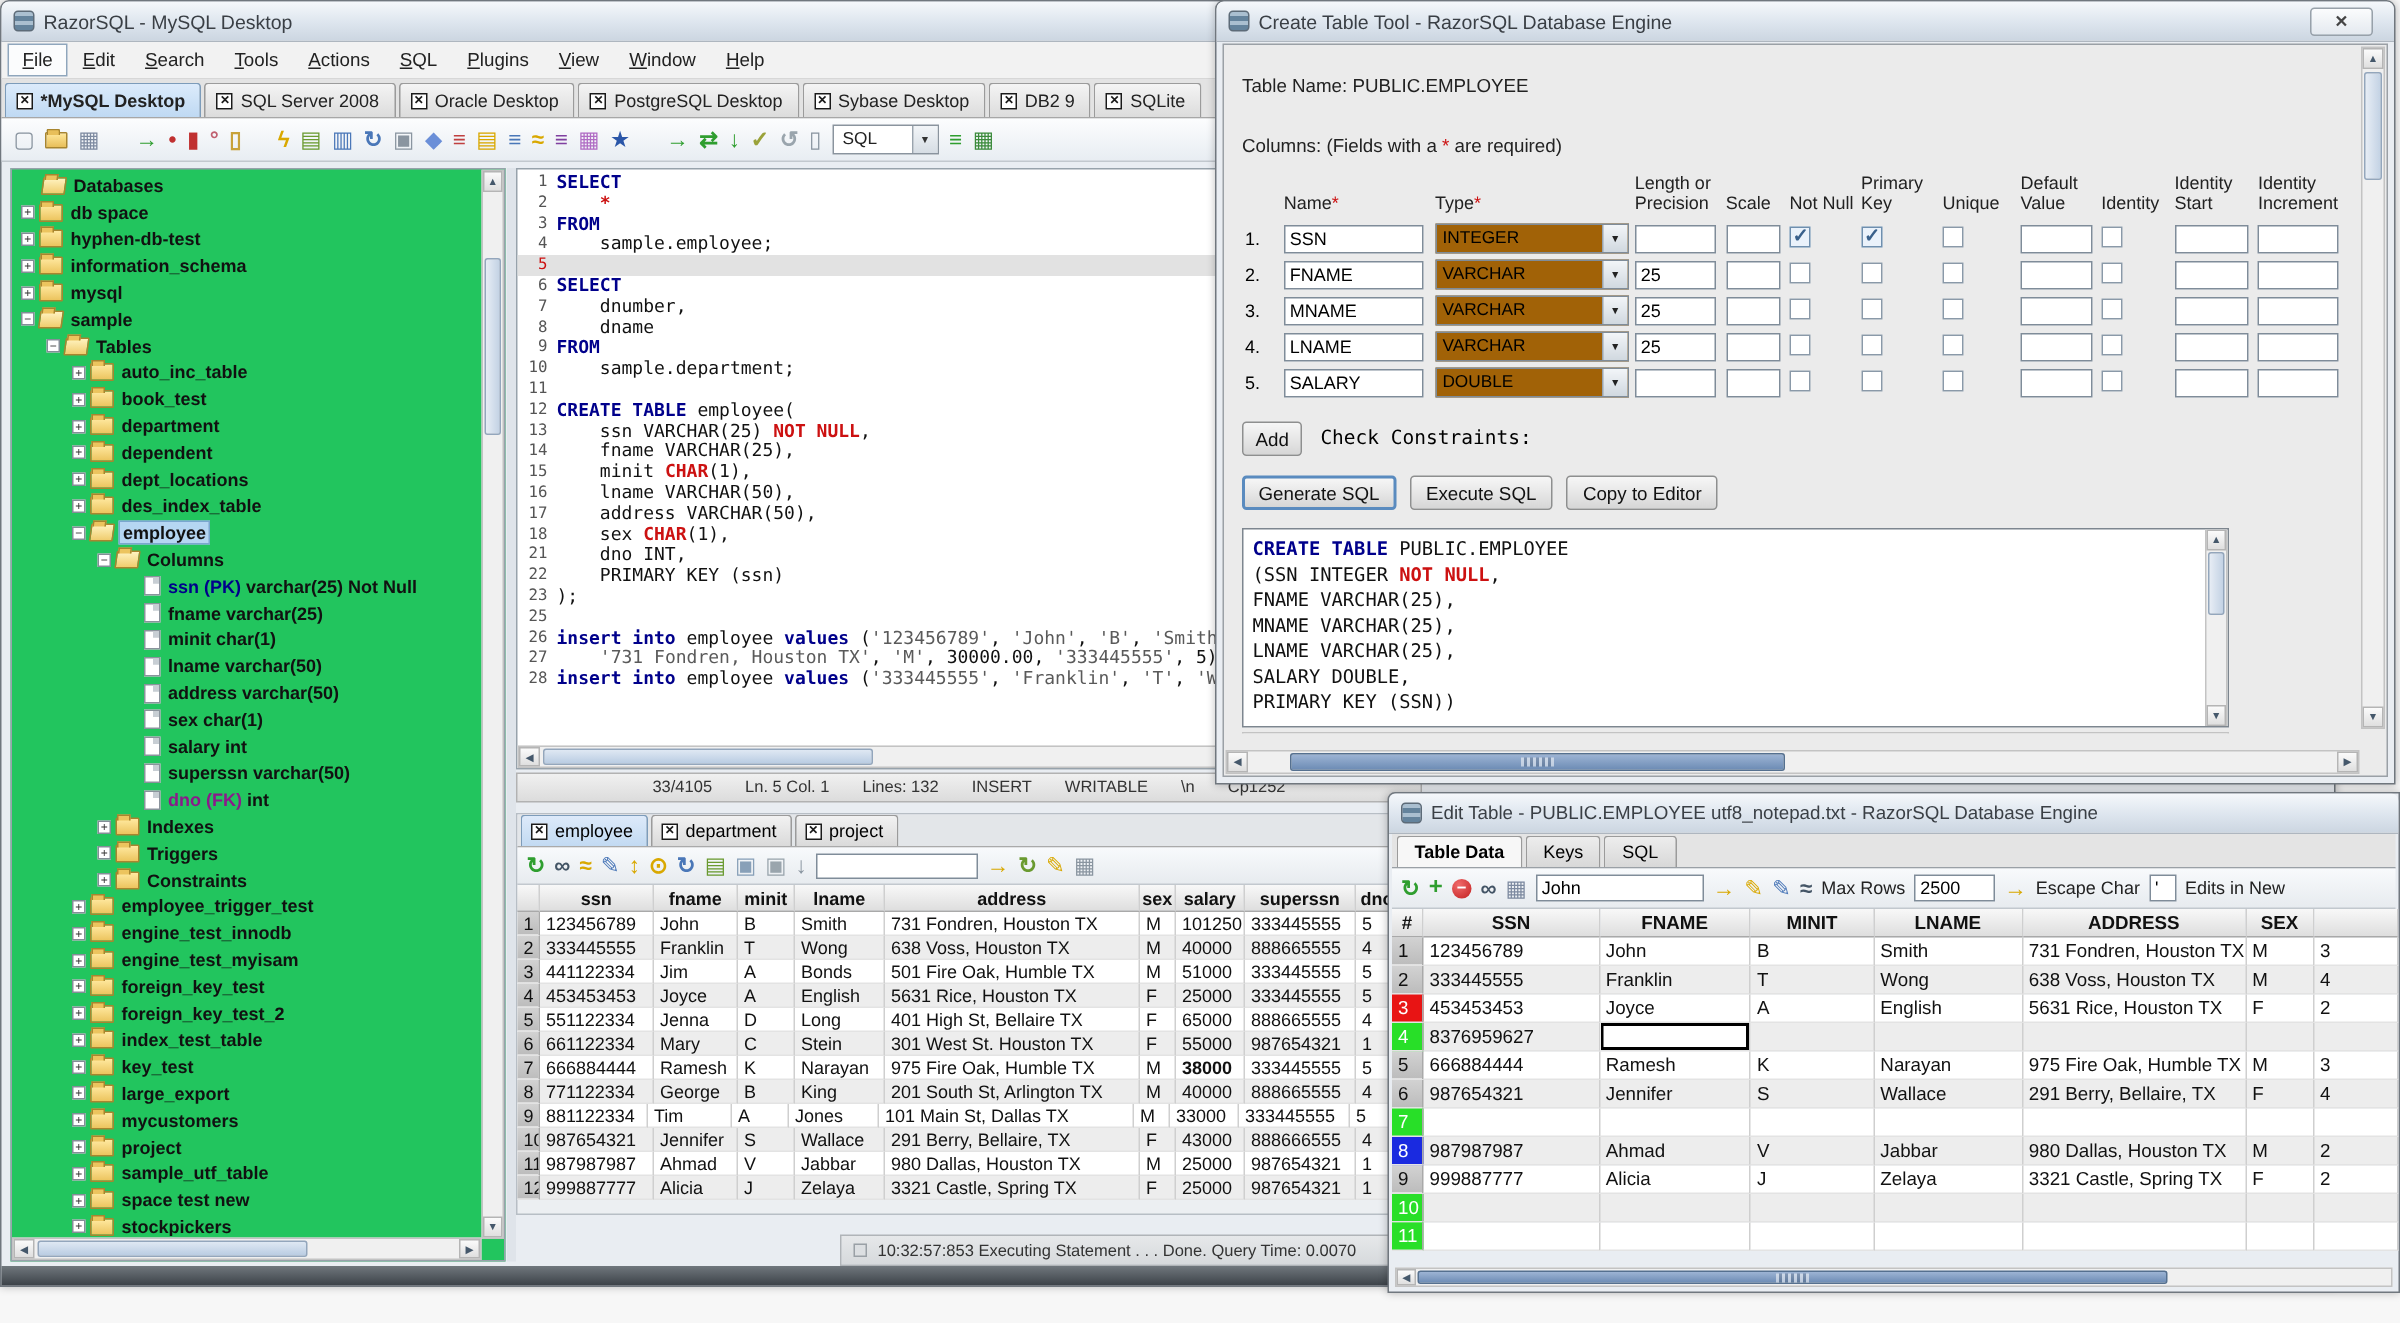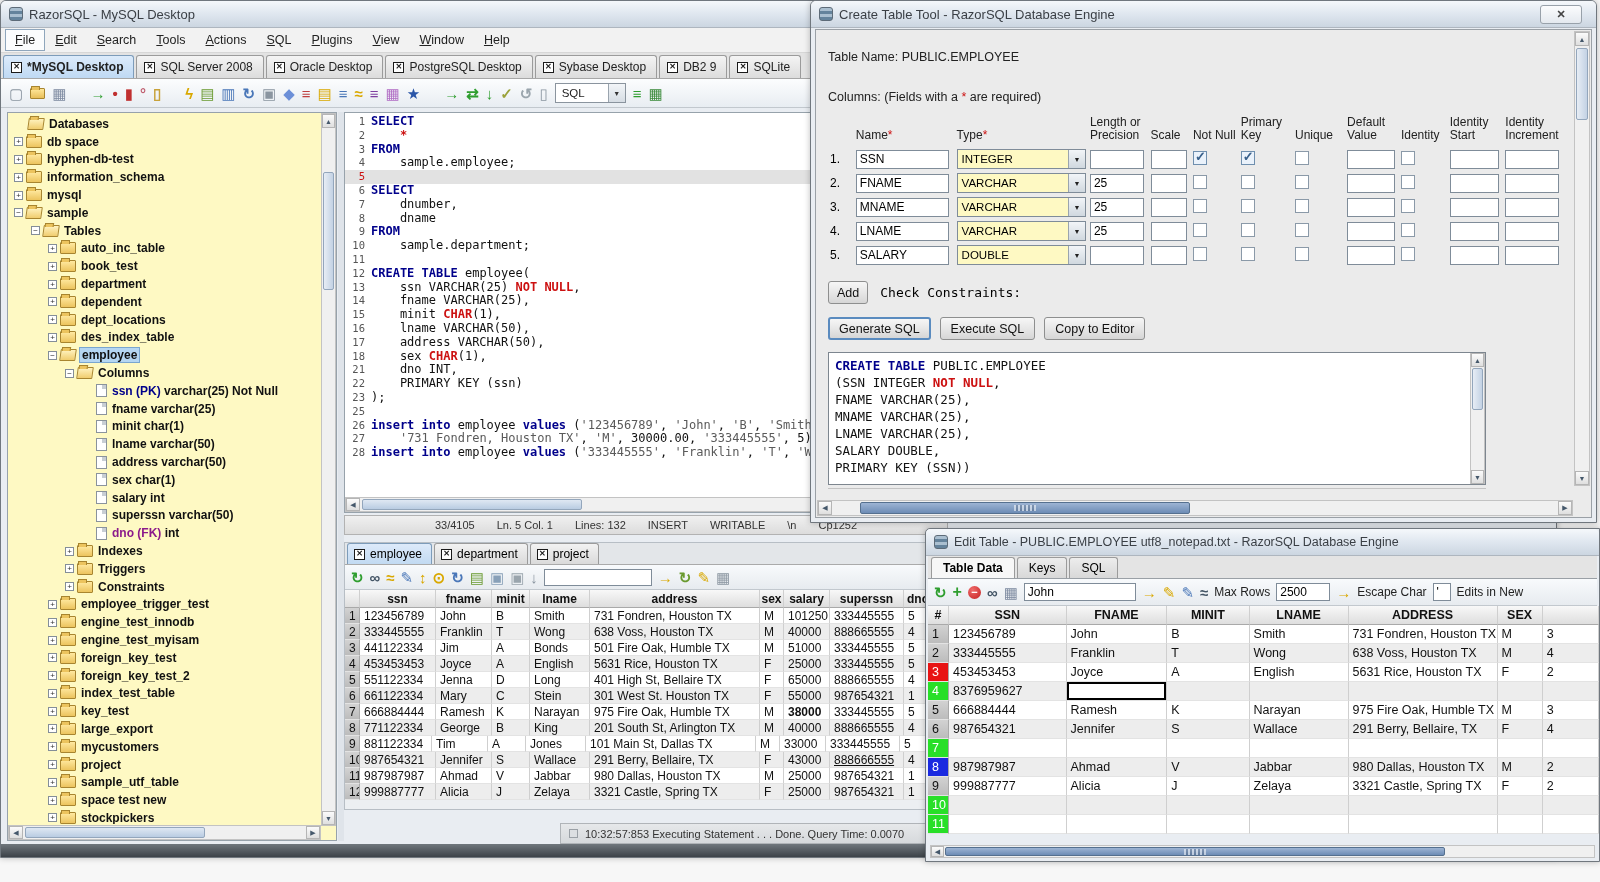--- a/index.html
+++ b/index.html
@@ -49,21 +49,21 @@
     display:flex; align-items:center; justify-content:center; font-size:7px; }
   .sb-v .ar { width:13px; height:14px; left:0; }
   .sb-h .ar { width:14px; height:13px; top:0; }
   .thumb { position:absolute; background:linear-gradient(90deg,#e7edf5,#c3d2e4); border:1px solid #93a6bc; border-radius:2px; }
   .thumb-h { background:linear-gradient(#dfe8f3,#b9cce2); }
   .thumb-blue { background:linear-gradient(#9db4d4,#6d8cb5); border-color:#55708f; }
   .grip { position:absolute; left:50%; top:50%; transform:translate(-50%,-50%); width:22px; height:6px;
     background:repeating-linear-gradient(90deg,#ffffff88 0 2px,#00000022 2px 4px); }
 
   
-  #tree-panel { position:absolute; left:6px; top:111px; width:330px; height:729px; background:#fef9c3; border:1px solid #97a2ab; overflow:hidden; }
+  #tree-panel { position:absolute; left:6px; top:111px; width:330px; height:729px; background:#22c55e; border:1px solid #97a2ab; overflow:hidden; }
   #tree { position:absolute; left:2px; top:2px; right:16px; bottom:16px; overflow:hidden; }
   .trow { display:flex; align-items:center; gap:3px; height:17.8px; white-space:nowrap; }
   .exp { width:9px; height:9px; flex:0 0 9px; border:1px solid #848e98; background:#fff; font-size:8px; line-height:7px; text-align:center; color:#333; }
   .exp-sp { width:11px; flex:0 0 11px; }
   .fold { width:16px; height:12px; flex:0 0 16px; background:linear-gradient(#ffe9a0,#ecc45e); border:1px solid #a8852f; border-radius:1px; position:relative; }
   .fold::before { content:""; position:absolute; top:-3px; left:0; width:7px; height:3px; background:#ecc45e; border:1px solid #a8852f; border-bottom:none; }
   .fold.open { transform:skewX(-8deg); background:linear-gradient(#fff3c0,#f0cd6e); }
   .docic { width:11px; height:13px; flex:0 0 11px; background:#fff; border:1px solid #8a939c; position:relative; }
   .docic::after { content:""; position:absolute; top:0; right:0; border-style:solid; border-width:0 4px 4px 0; border-color:#fff #c8ced4 #c8ced4 #fff; }
   .tlabel { font-size:12px; font-weight:bold; color:#111; padding:0 2px; }
@@ -113,21 +113,21 @@
   
   #create-dialog { left:810px; top:0; width:787px; height:523px; z-index:10; }
   #cd-body { position:absolute; left:4px; top:28px; right:4px; bottom:4px; background:#ebebeb; border:1px solid #9aa0a6; overflow:hidden; }
   #cd-content { position:absolute; left:12px; top:6px; right:28px; bottom:28px; overflow:hidden; }
   .dlabel { font-size:12.5px; color:#222; }
   .red { color:#cc1111; }
   #ct-grid { border-collapse:collapse; margin-top:12px; table-layout:fixed; }
   #ct-grid th { font-size:12px; font-weight:normal; color:#222; text-align:left; vertical-align:bottom; padding:0 2px 5px 2px; line-height:13px; }
   #ct-grid td { padding:2px 2px; font-size:12px; vertical-align:middle; height:24px; }
   #ct-grid input[type=text] { width:96%; height:19px; border:1px solid #7f8c99; font-size:12px; padding:0 3px; background:#fff; }
-  .sel-box { display:flex; align-items:center; height:20px; background:#fef9c3; border:1px solid #7f8c99; }
+  .sel-box { display:flex; align-items:center; height:20px; background:#a16207; border:1px solid #7f8c99; }
   .sel-box .val { flex:1; padding:0 4px; font-size:11.5px; overflow:hidden; white-space:nowrap; }
   .sel-box .arr { width:17px; height:100%; background:linear-gradient(#f2f5f8,#d0d8df); border-left:1px solid #9aa4ae;
     display:flex; align-items:center; justify-content:center; font-size:7px; color:#222; }
   .cb { width:14px; height:14px; display:inline-block; background:#fff; border:1px solid #8a99a8; position:relative; }
   .cb.checked { background:#eaf2fb; border-color:#6f8fae; }
   .cb.checked::after { content:"✓"; position:absolute; left:1px; top:-3px; font-size:13px; font-weight:bold; color:#39618c; }
   .w7btn { display:inline-flex; align-items:center; justify-content:center; padding:2px 10px; height:23px;
     background:linear-gradient(#f6f6f6,#e7e7e7 50%,#d6d6d6); border:1px solid #8e8f8f; border-radius:3px; font-size:12.5px; color:#111; cursor:pointer; }
   .w7btn.focus { border:2px solid #5a8bbf; padding:1px 9px; }
   .mono { font-family:"DejaVu Sans Mono",monospace; }
@@ -669,21 +669,21 @@
           </div>
           <div class="grow rowb">
             <span class="gcell gnum" style="width: 15px; height: 16px;">10</span>
             <span class="gcell" style="width: 76px; height: 16px;">987654321</span>
             <span class="gcell" style="width: 56px; height: 16px;">Jennifer</span>
             <span class="gcell" style="width: 38px; height: 16px;">S</span>
             <span class="gcell" style="width: 60px; height: 16px;">Wallace</span>
             <span class="gcell" style="width: 170px; height: 16px;">291 Berry, Bellaire, TX</span>
             <span class="gcell" style="width: 24px; height: 16px;">F</span>
             <span class="gcell" style="width: 46px; height: 16px;">43000</span>
-            <span class="gcell" style="width: 74px; height: 16px; text-decoration: underline;">888666555</span>
+            <span class="gcell" style="width: 74px; height: 16px;">888666555</span>
             <span class="gcell" style="width: 29px; height: 16px;">4</span>
           </div>
           <div class="grow rowa">
             <span class="gcell gnum" style="width: 15px; height: 16px;">11</span>
             <span class="gcell" style="width: 76px; height: 16px;">987987987</span>
             <span class="gcell" style="width: 56px; height: 16px;">Ahmad</span>
             <span class="gcell" style="width: 38px; height: 16px;">V</span>
             <span class="gcell" style="width: 60px; height: 16px;">Jabbar</span>
             <span class="gcell" style="width: 170px; height: 16px;">980 Dallas, Houston TX</span>
             <span class="gcell" style="width: 24px; height: 16px;">M</span>

